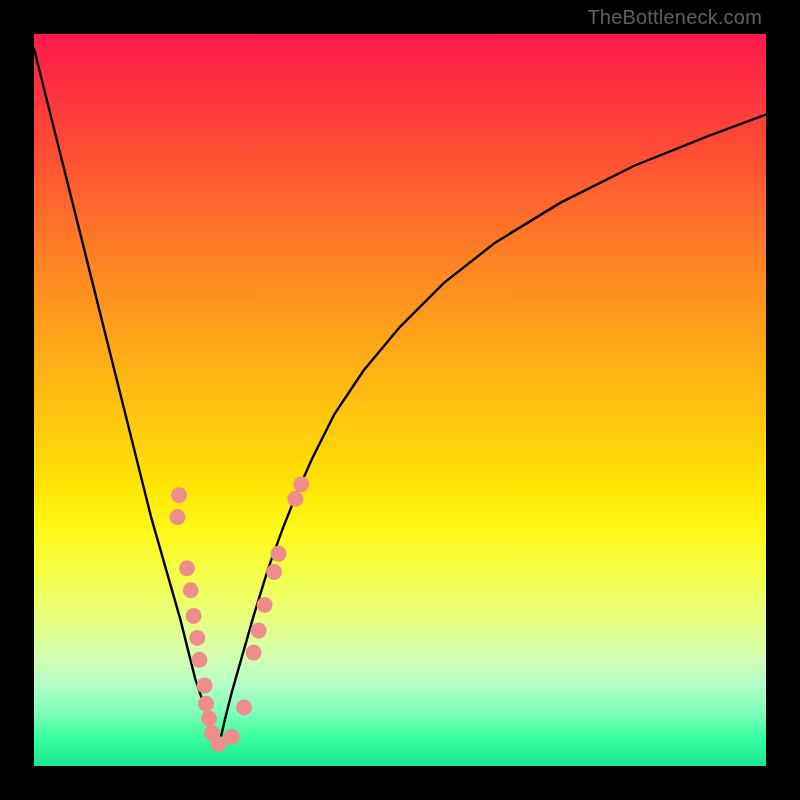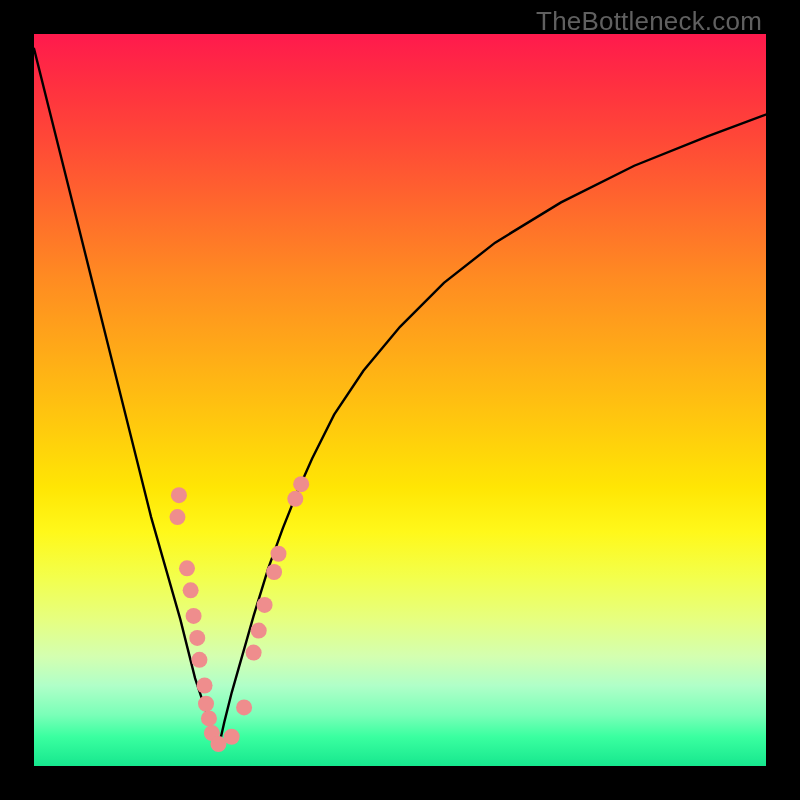--- a/index.html
+++ b/index.html
@@ -76,21 +76,21 @@
     inset: 0;
     width: 732px;
     height: 732px;
     z-index: 2;
   }
   .attribution {
     position: absolute;
     top: 6px;
     right: 38px;
     color: #606060;
-    font-size: 26px;
+    font-size: 20px;
     font-weight: 400;
     letter-spacing: 0.2px;
     z-index: 5;
   }
 </style>
 </head>
 <body>
 
 <div class="frame">
   <div class="plot-area">

